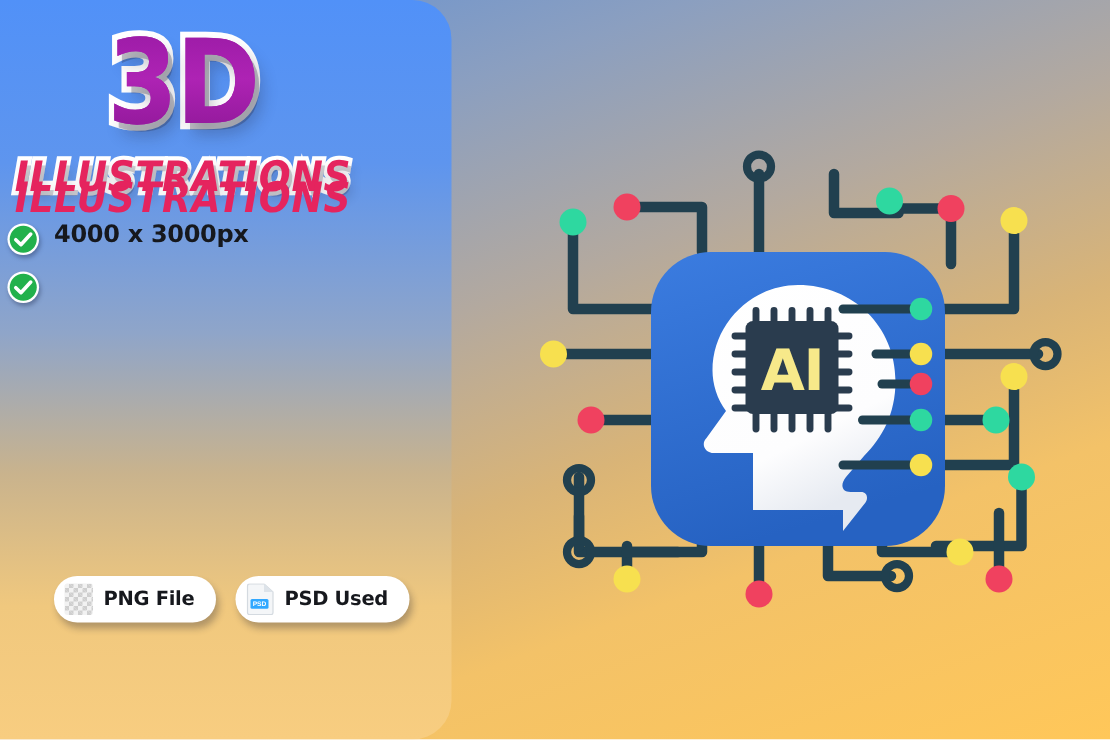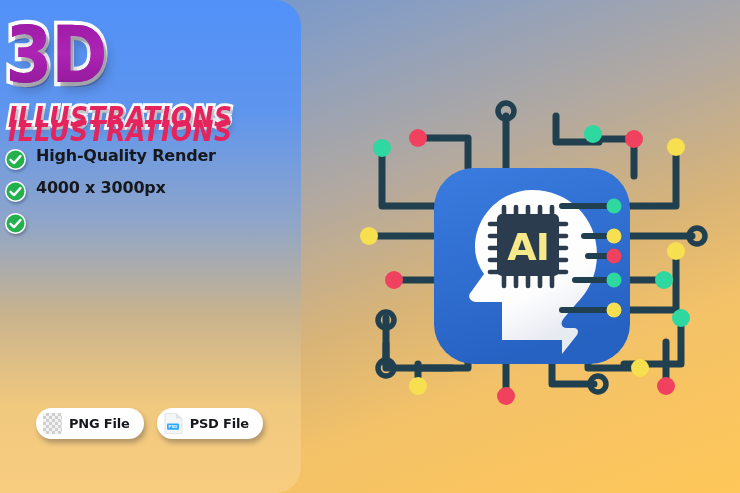--- a/index.html
+++ b/index.html
@@ -51,22 +51,21 @@
     inset: 0;
     padding-left: 14px;
   }
 
   
   #title-block {
     position: absolute;
     left: 14px;
     top: 24px;
     width: 244px;
-    text-align: left;
-    padding-left: 8px;
+    text-align: center;
   }
   .title-3d {
     font-family: "DejaVu Sans", sans-serif;
     font-weight: 700;
     font-size: 66px;
     line-height: 0.98;
     letter-spacing: -1px;
     color: #a21ca8;
     -webkit-text-stroke: 7px #ffffff;
     paint-order: stroke fill;
@@ -145,21 +144,21 @@
     font-size: 16px;
     line-height: 1.13;
     color: #16181d;
     letter-spacing: -0.2px;
   }
 
   
   #file-badges {
     position: absolute;
     left: 50px;
-    top: 408px;
+    top: 384px;
     display: flex;
     gap: 13px;
   }
   .file-badge {
     display: flex;
     align-items: center;
     gap: 7px;
     background: #ffffff;
     border-radius: 999px;
     padding: 5px 14px 5px 7px;
@@ -214,30 +213,20 @@
         <div class="title-3d-fill">3D</div>
       </div>
       <div style="position:relative;font-style:italic;">
         <div class="title-illustrations">ILLUSTRATIONS</div>
         <div class="title-illustrations-fill">ILLUSTRATIONS</div>
       </div>
     </div>
 
     <div id="feature-list">
 
-      <div class="feature-row">
-        <span class="check-icon">
-          <svg viewBox="0 0 24 24" width="23" height="23">
-            <circle cx="12" cy="12" r="11" fill="#ffffff"></circle>
-            <circle cx="12" cy="12" r="9.4" fill="#22b14c"></circle>
-            <path d="M6.8 12.3 L10.4 15.8 L17.2 8.4" fill="none" stroke="#ffffff" stroke-width="2.5" stroke-linecap="round" stroke-linejoin="round"></path>
-          </svg>
-        </span>
-        <span class="feature-text">High-Quality Render</span>
-      </div>
 
 
       <div class="feature-row">
         <span class="check-icon">
           <svg viewBox="0 0 24 24" width="23" height="23">
             <circle cx="12" cy="12" r="11" fill="#ffffff"></circle>
             <circle cx="12" cy="12" r="9.4" fill="#22b14c"></circle>
             <path d="M6.8 12.3 L10.4 15.8 L17.2 8.4" fill="none" stroke="#ffffff" stroke-width="2.5" stroke-linecap="round" stroke-linejoin="round"></path>
           </svg>
         </span>
@@ -268,21 +257,21 @@
 
       <div class="file-badge">
         <span class="psd-chip">
           <svg viewBox="0 0 19 21" width="19" height="21">
             <path d="M1 1.6 A1.4 1.4 0 0 1 2.4 0.2 L12 0.2 L18 5.6 L18 19.4 A1.4 1.4 0 0 1 16.6 20.8 L2.4 20.8 A1.4 1.4 0 0 1 1 19.4 Z" fill="#f4f6f8" stroke="#d4dae0" stroke-width="0.8"></path>
             <path d="M12 0.2 L18 5.6 L12 5.6 Z" fill="#dde3e9"></path>
             <rect x="3" y="10.4" width="12" height="6.4" rx="1" fill="#31a8ff"></rect>
             <text x="9" y="15.1" font-family="'Liberation Sans',sans-serif" font-size="4.4" font-weight="bold" fill="#ffffff" text-anchor="middle">PSD</text>
           </svg>
         </span>
-        <span class="file-badge-label">PSD File</span>
+        <span class="file-badge-label">PSD Used</span>
       </div>
 
     </div>
   </div>
 
   <div id="illustration">
     <svg viewBox="0 0 360 312" width="360" height="312">
       <defs>
         <linearGradient id="cardGrad" x1="0" y1="0" x2="0.3" y2="1">
           <stop offset="0" stop-color="#3b7ce0"></stop>

